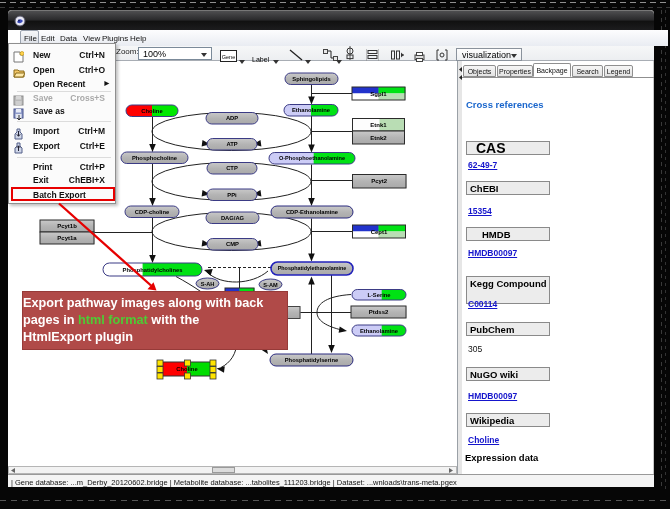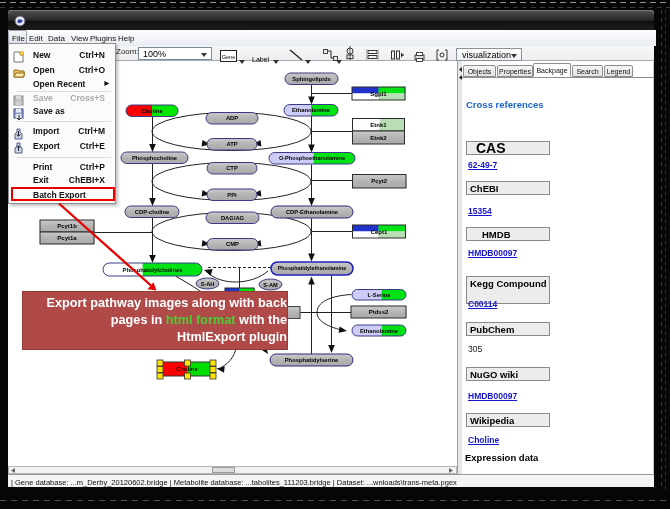--- a/index.html
+++ b/index.html
@@ -14,21 +14,21 @@
 <div class="abs" style="left:8px;top:10px;width:646px;height:477px;background:#fff;border-radius:4px 4px 0 0">
 
   <div class="abs" style="left:0;top:0;width:646px;height:20px;background:linear-gradient(#4e4e50 0%,#2b2b2d 45%,#111 55%,#1c1c1e 100%);border-radius:4px 4px 0 0;border-top:1px solid #777">
     <svg style="position:absolute;left:6px;top:4px" width="12" height="12">
         <circle cx="6" cy="6" r="5" fill="#e8e8f4" stroke="#556"></circle>
         <path d="M3,7 q3,-5 6,-1 q-3,4 -6,1 z" fill="#3a4ab8"></path>
         <circle cx="5" cy="5.6" r="1.1" fill="#1a2470"></circle>
       </svg>
   </div>
 
-  <div class="abs" style="left:0;top:20px;width:648px;height:16px;background:linear-gradient(#fdfdfe,#e9ecf2)">
+  <div class="abs" style="left:12px;top:20px;width:648px;height:16px;background:linear-gradient(#fdfdfe,#e9ecf2)">
     <div class="abs" style="left:0px;top:0px;width:19px;height:15px;border:1px solid #9aa2ae;background:linear-gradient(#f5f6f8,#dde1e8);border-radius:2px"></div>
     <div class="abs" style="left:4px;top:3.5px;font-size:8px;color:#111">File</div>
     <div class="abs" style="left:21px;top:3.5px;font-size:8px;color:#111">Edit</div>
     <div class="abs" style="left:40px;top:3.5px;font-size:8px;color:#111">Data</div>
     <div class="abs" style="left:63px;top:3.5px;font-size:8px;color:#111">View</div>
     <div class="abs" style="left:82px;top:3.5px;font-size:8px;color:#111">Plugins</div>
     <div class="abs" style="left:110px;top:3.5px;font-size:8px;color:#111">Help</div>
   </div>
 
   <div class="abs" style="left:0;top:36px;width:646px;height:15px;background:linear-gradient(#f6f7f8,#eceef1);border-bottom:1px solid #a8adb4"></div>
@@ -352,21 +352,21 @@
     <rect x="157.0" y="360.0" width="6" height="6" fill="#ffe400" stroke="#333" stroke-width="0.8"></rect>
     <rect x="157.0" y="366.5" width="6" height="6" fill="#ffe400" stroke="#333" stroke-width="0.8"></rect>
     <rect x="157.0" y="373.0" width="6" height="6" fill="#ffe400" stroke="#333" stroke-width="0.8"></rect>
     <rect x="184.5" y="360.0" width="6" height="6" fill="#ffe400" stroke="#333" stroke-width="0.8"></rect>
     <rect x="184.5" y="373.0" width="6" height="6" fill="#ffe400" stroke="#333" stroke-width="0.8"></rect>
     <rect x="210.0" y="360.0" width="6" height="6" fill="#ffe400" stroke="#333" stroke-width="0.8"></rect>
     <rect x="210.0" y="366.5" width="6" height="6" fill="#ffe400" stroke="#333" stroke-width="0.8"></rect>
     <rect x="210.0" y="373.0" width="6" height="6" fill="#ffe400" stroke="#333" stroke-width="0.8"></rect>
 </svg>
 
-<div class="abs" style="left:22px;top:291px;width:266px;height:59px;background:#b04a48;border:1px solid #963a38;color:#fff;font-weight:bold;font-size:12.7px;text-align:right;line-height:17px;padding-top:2.5px;white-space:nowrap">Export pathway images along with back<br>pages in <span style="color:#4ecb35">html format</span> with the<br>HtmlExport plugin</div>
+<div class="abs" style="left:22px;top:291px;width:266px;height:59px;background:#b04a48;border:1px solid #963a38;color:#fff;font-weight:bold;font-size:12.7px;text-align:left;line-height:17px;padding-top:2.5px;white-space:nowrap">Export pathway images along with back<br>pages in <span style="color:#4ecb35">html format</span> with the<br>HtmlExport plugin</div>
 
 <div class="abs" style="left:457px;top:61px;width:5px;height:413px;background:#e6e6e6;border-left:1px solid #9aa0a6">
   <svg style="position:absolute;left:0px;top:5px" width="5" height="16">
       <path d="M4,1 l-3,2.5 l3,2.5 z" fill="#222"></path>
       <path d="M4,9 l-3,2.5 l3,2.5 z" fill="#222"></path>
     </svg>
 </div>
 <div class="abs" style="left:462px;top:61px;width:192px;height:413px;background:#fff;border-right:1px solid #c8c8c8"></div>
 <div class="abs" style="left:462px;top:76.5px;width:192px;height:1px;background:#8f8f8f;z-index:2"></div>
 <div style="position:absolute;left:463px;top:65px;width:33px;height:12px;background:linear-gradient(#f6f6f6,#e3e3e3);border:1px solid #8f8f8f;border-radius:2px 2px 0 0;font-size:7px;color:#111;text-align:center;line-height:12px;z-index:1">Objects</div>

